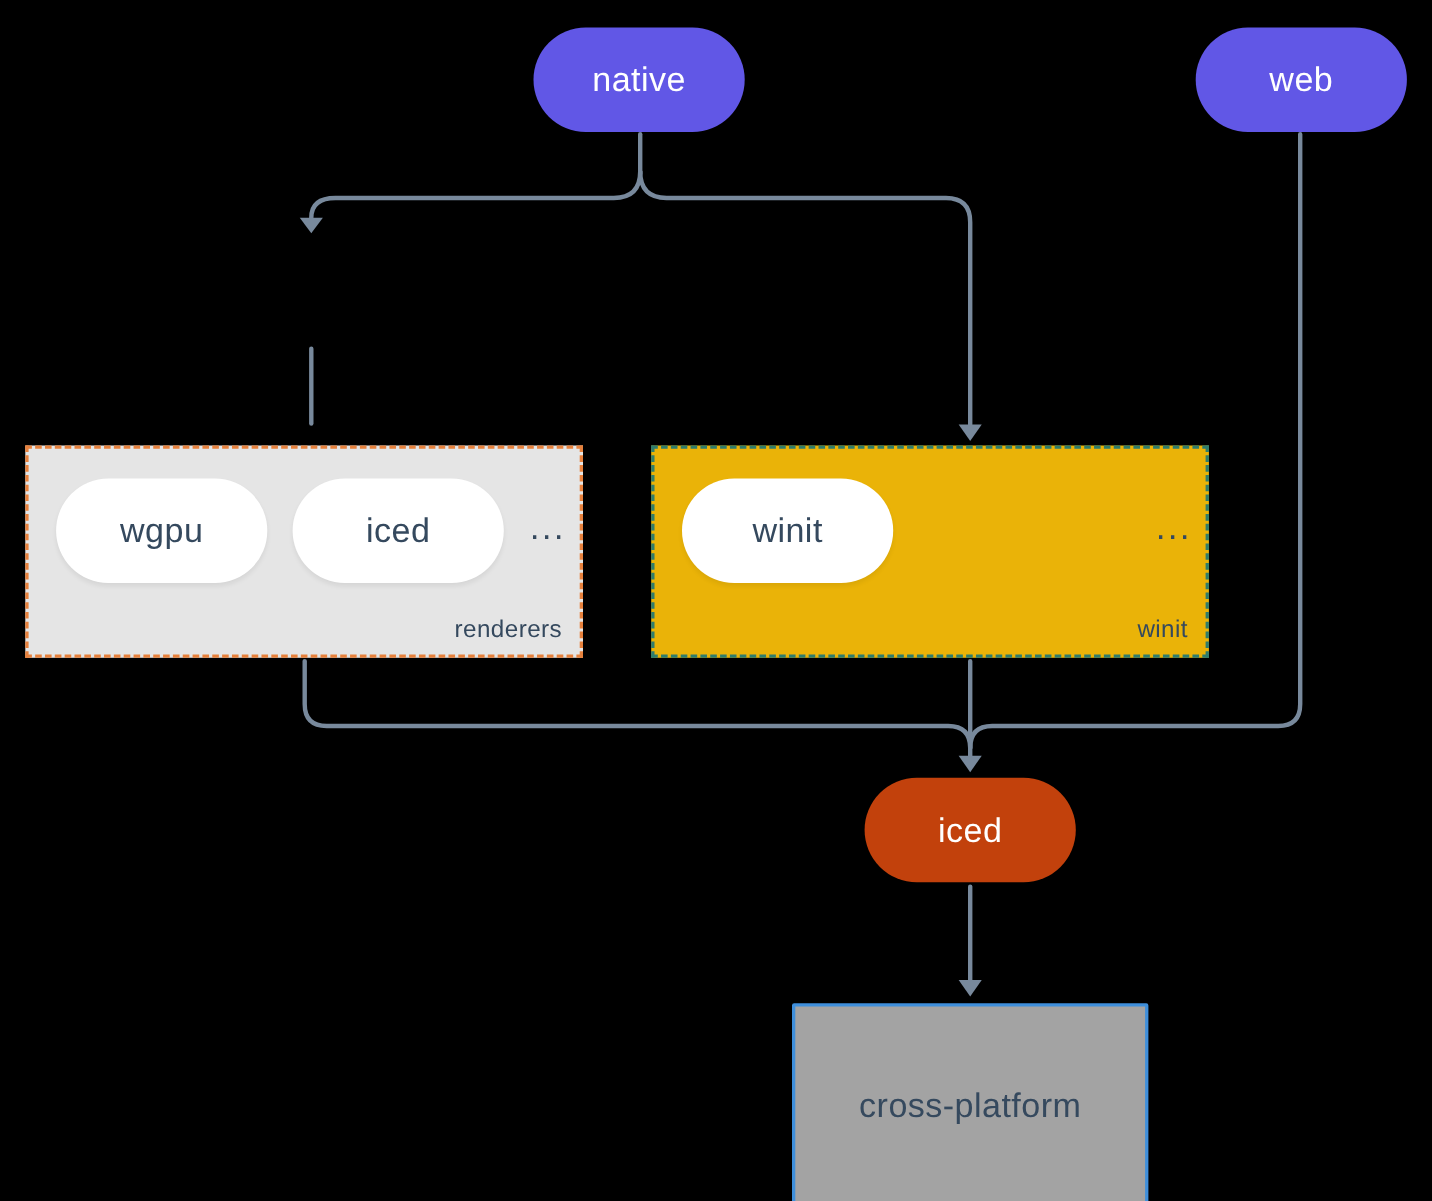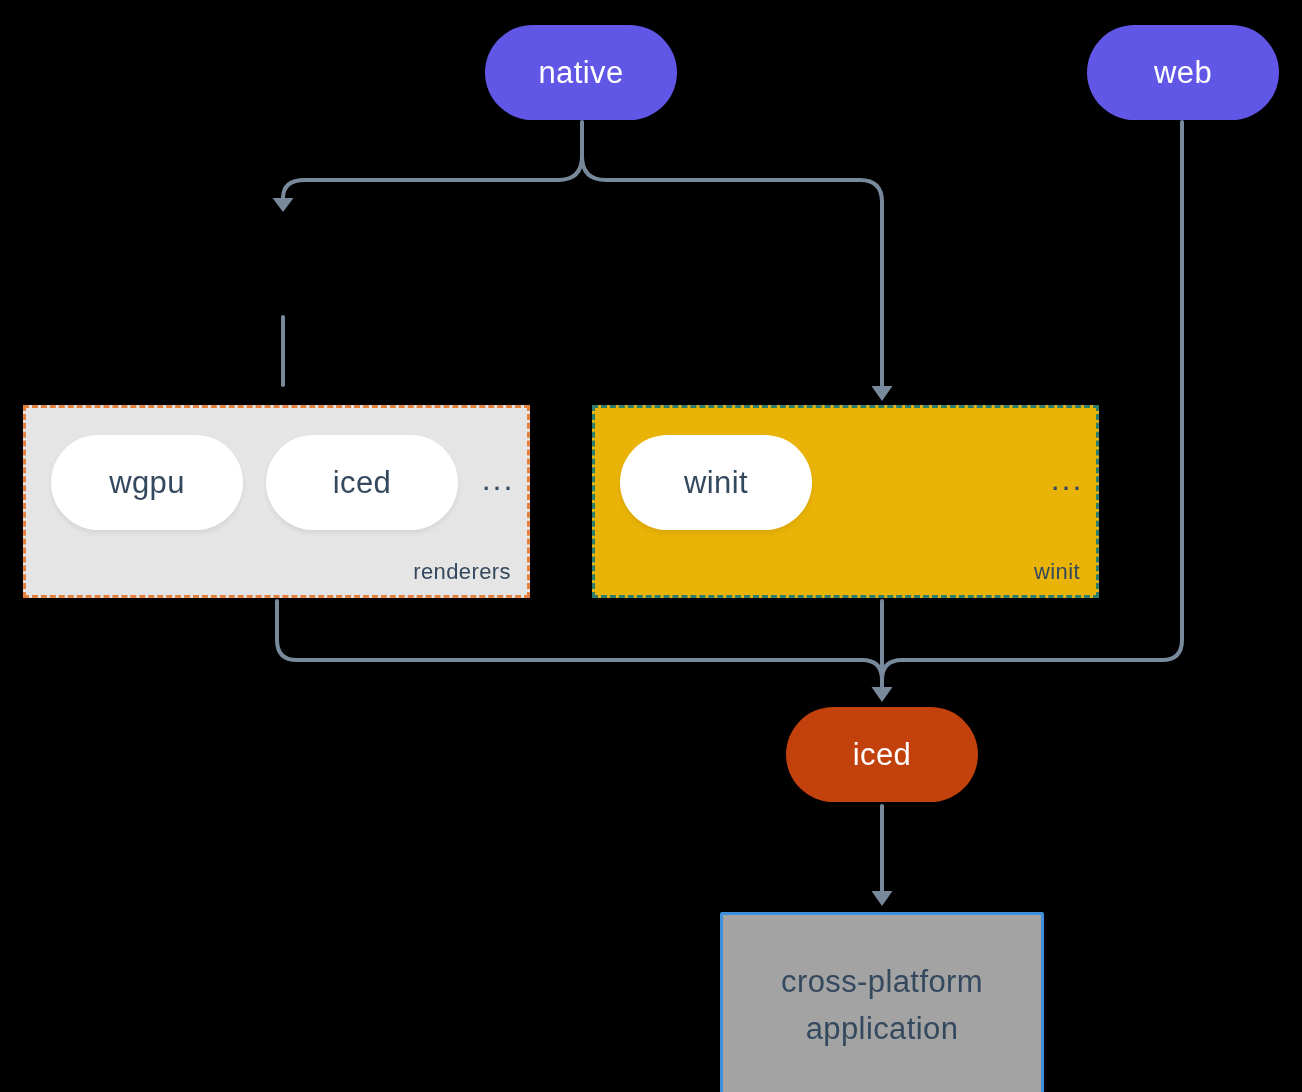--- a/index.html
+++ b/index.html
@@ -153,16 +153,15 @@
     <span class="ellipsis">...</span>
     <span class="group-label">winit</span>
   </div>
 
   <div class="pill colored node-iced">
     <span>iced</span>
   </div>
 
   <div class="app-box">
     <span>cross-platform</span>
-    <span>application</span>
   </div>
 
 </div>
 
 </body></html>

